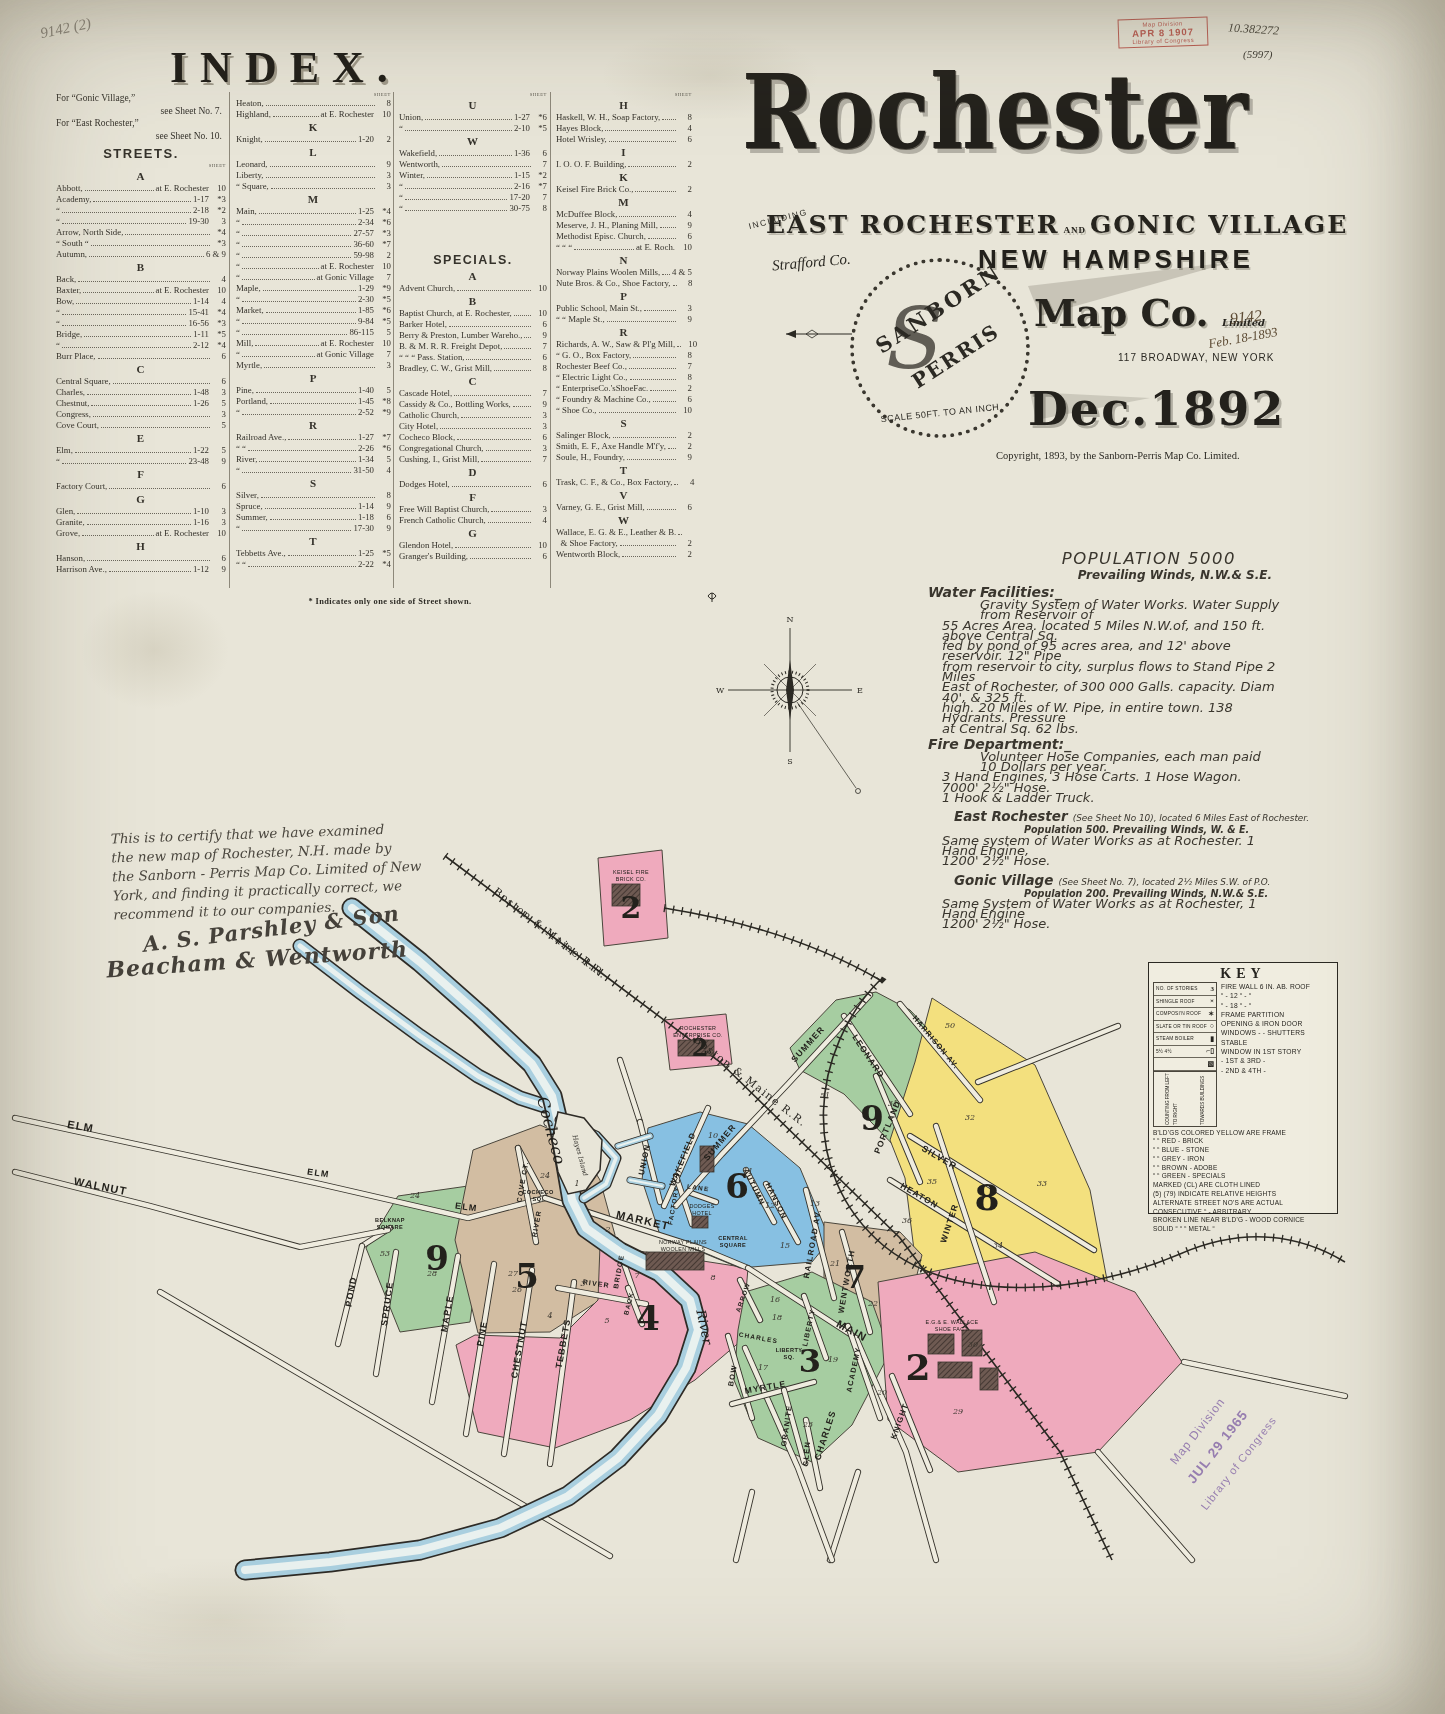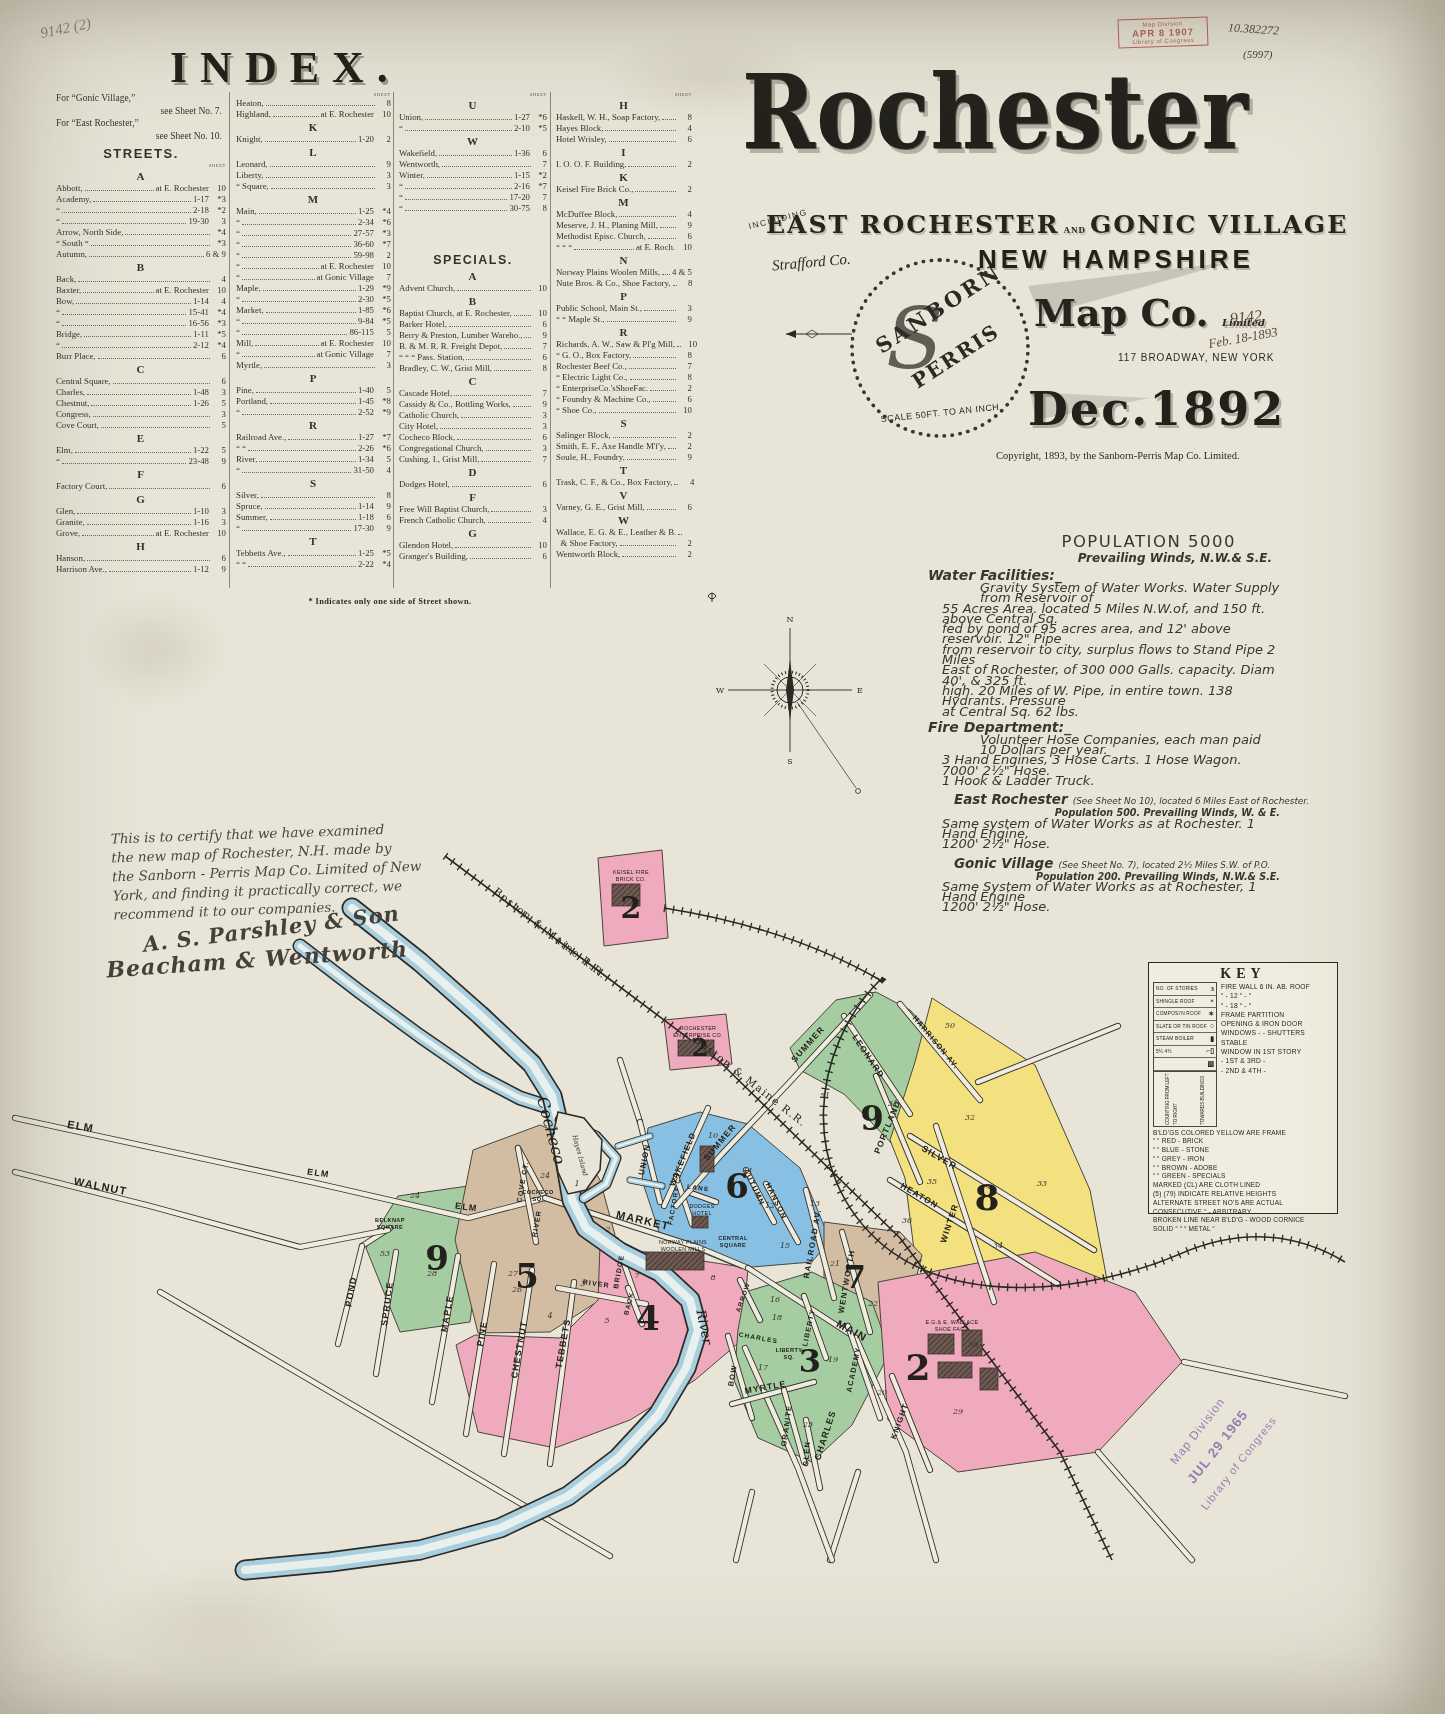--- a/index.html
+++ b/index.html
@@ -80,29 +80,29 @@
   .ink-num{position:absolute;left:1230px;top:308px;font-style:italic;font-size:16px;color:#5c4a33;transform:rotate(-6deg);}
   .ink-date{position:absolute;left:1208px;top:330px;font-style:italic;font-size:13px;color:#5c4a33;transform:rotate(-10deg);}
   .stamp-purple{position:absolute;left:1128px;top:1408px;width:180px;text-align:center;color:rgba(128,98,164,.78);
         transform:rotate(-52deg);font-family:"Liberation Sans",sans-serif;letter-spacing:1px;}
   .stamp-purple .p1{font-size:12px;line-height:26px;}
   .stamp-purple .p2{font-size:13.5px;line-height:26px;font-weight:bold;}
   .stamp-purple .p3{font-size:11px;line-height:26px;}
 
   
   .stats{position:absolute;left:928px;top:532px;width:352px;color:#3a362e;font-family:"DejaVu Sans",sans-serif;}
-  .stat-pop{text-align:right;padding-right:44px;font-size:16.5px;letter-spacing:1.5px;}
+  .stat-pop{text-align:right;padding-right:44px;font-size:16.5px;font-style:italic;letter-spacing:1.5px;margin-top:17px;}
   .stat-winds{text-align:right;padding-right:8px;font-size:12px;font-style:italic;font-weight:bold;}
   .stat-h{font-size:14px;font-weight:bold;font-style:italic;margin-top:2px;}
   .stat-body .line{font-size:13px;line-height:10.3px;font-style:italic;padding-left:14px;}
   .stat-body .line:first-child{padding-left:52px;}
   .stat-sub{margin-top:3px;padding-left:26px;white-space:nowrap;}
   .stat-subname{font-size:13.5px;font-weight:bold;font-style:italic;}
   .stat-inline{font-size:8.9px;font-style:italic;}
-  .stat-body.em .line:first-child{font-weight:bold;font-size:9.6px;padding-left:96px;text-align:right;}
+  .stat-body.em .line:first-child{font-weight:bold;font-size:9.6px;padding-left:96px;}
 
   
   .cert{position:absolute;left:112px;top:824px;width:312px;color:#4a463e;transform:rotate(-2deg);}
   .cert .line{font-family:"DejaVu Serif",serif;font-style:italic;font-size:13.5px;line-height:19px;}
   .sig1{position:absolute;left:142px;top:916px;font-family:"DejaVu Serif",serif;font-style:italic;font-weight:bold;
         font-size:21px;color:#45413a;transform:rotate(-7deg);letter-spacing:1px;}
   .sig2{position:absolute;left:106px;top:946px;font-family:"DejaVu Serif",serif;font-style:italic;font-weight:bold;
         font-size:22px;color:#45413a;transform:rotate(-4deg);letter-spacing:1px;}
 
   

